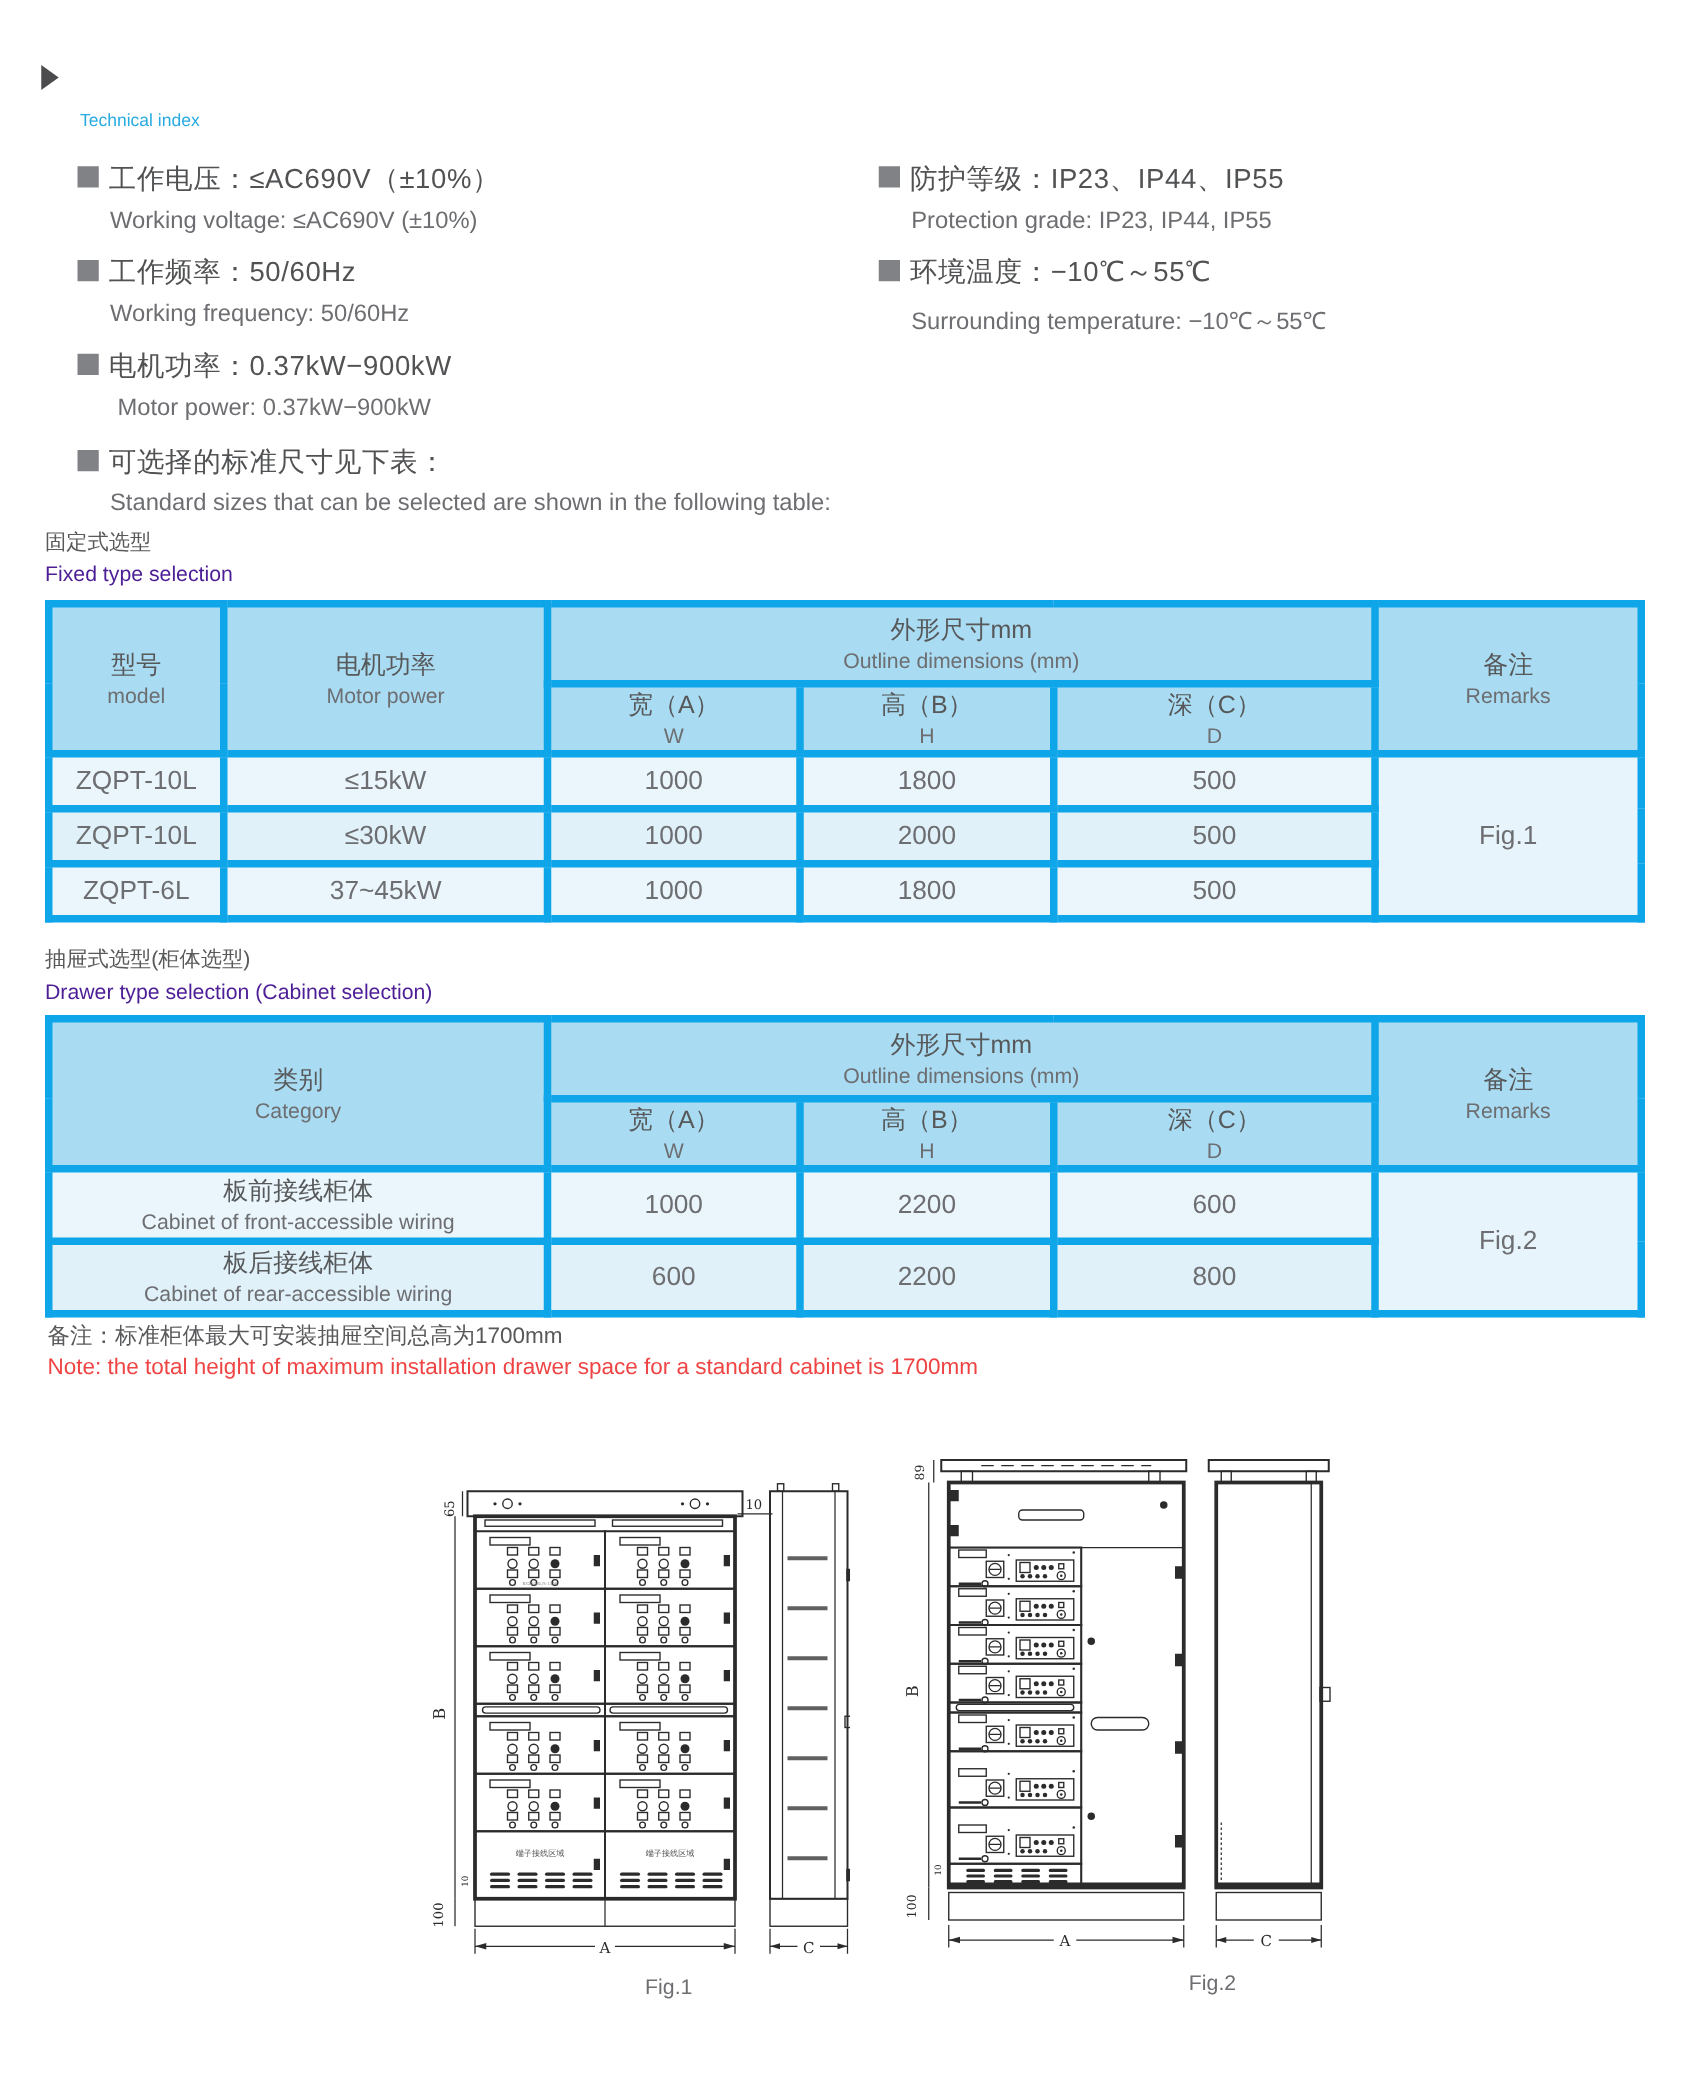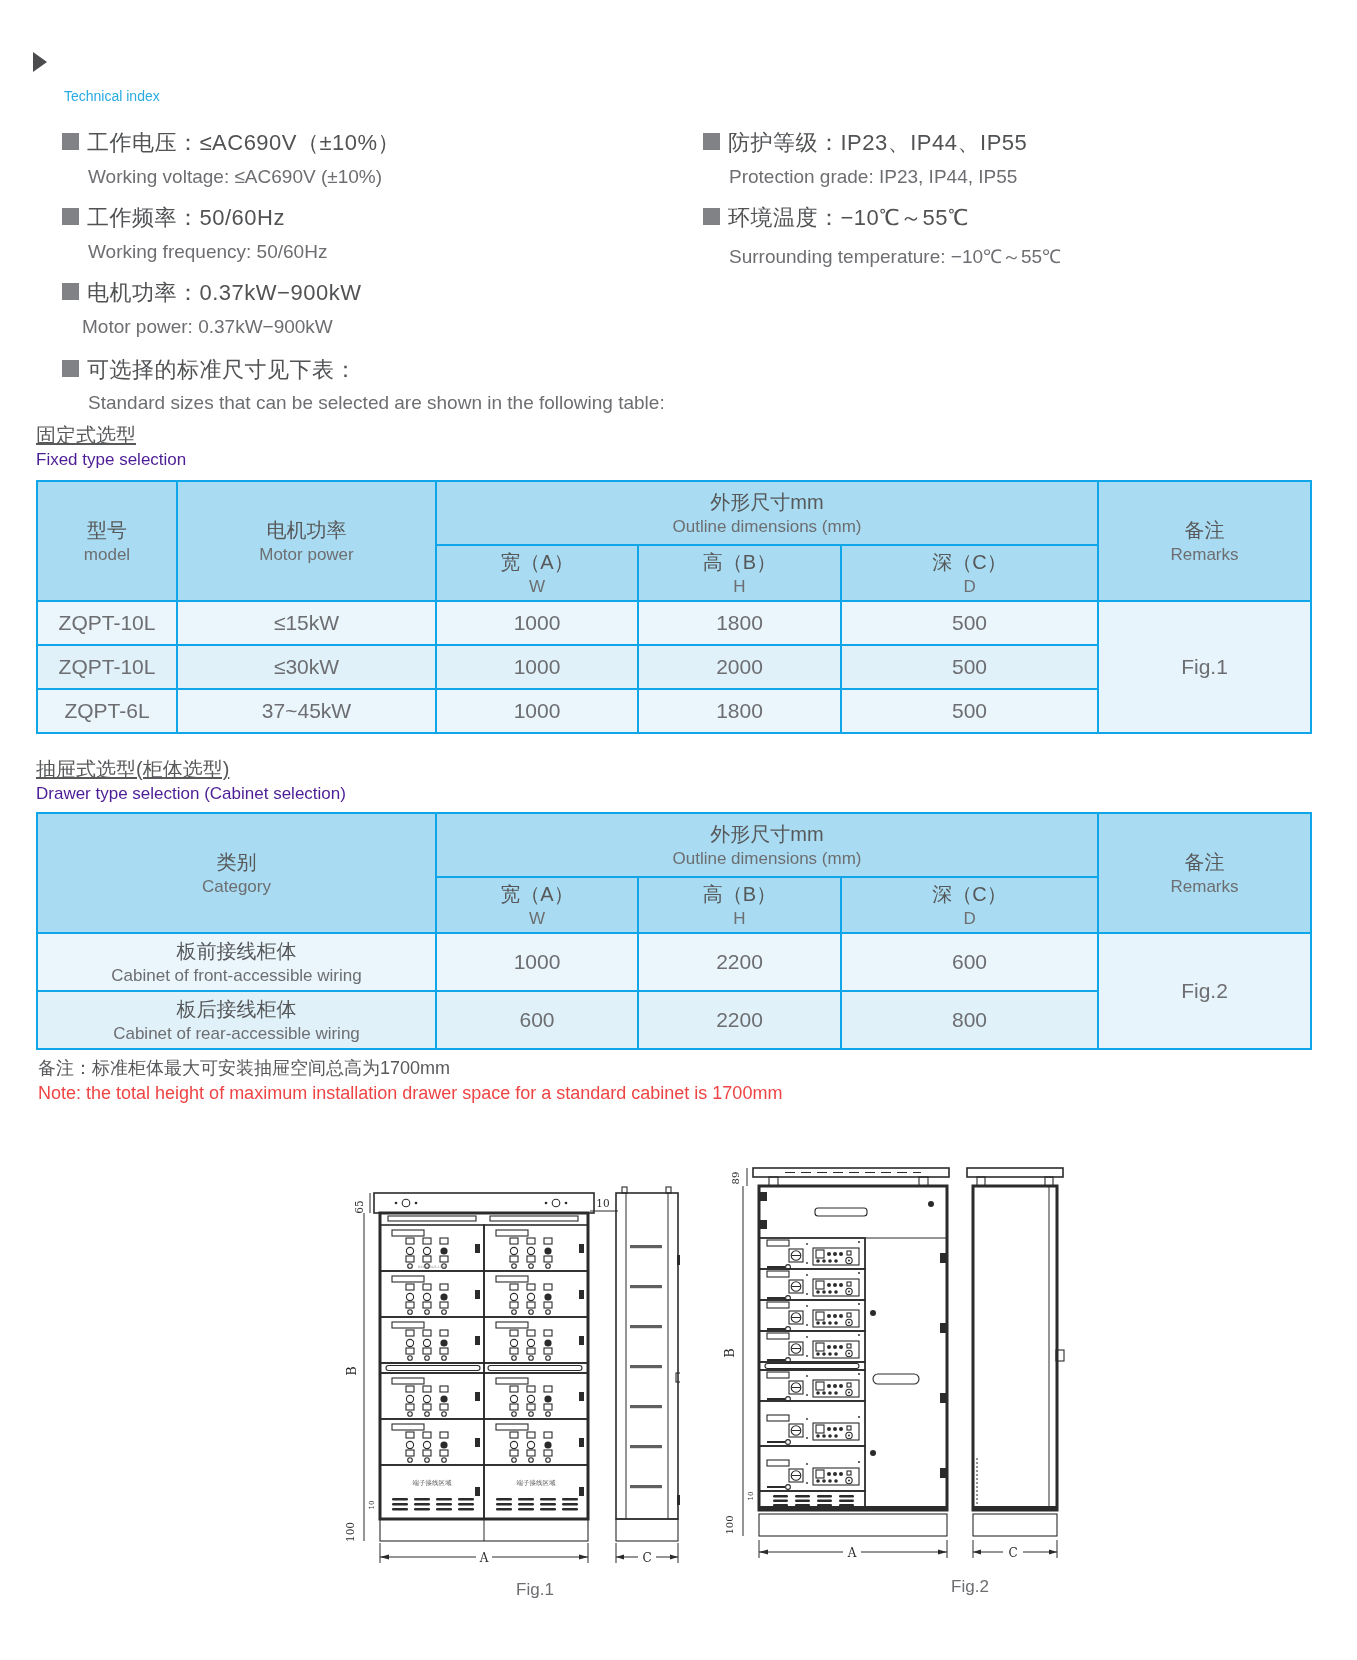--- a/index.html
+++ b/index.html
@@ -8,25 +8,25 @@
   
   .title-arrow{position:absolute;left:33px;top:52px;width:0;height:0;
     border-left:14px solid #4c4c4e;border-top:10px solid transparent;border-bottom:10px solid transparent;}
   .page-title{position:absolute;left:62px;top:38px;font-size:40px;color:#29abe2;letter-spacing:3px;}
   .page-subtitle{position:absolute;left:64px;top:88px;font-size:14px;color:#29abe2;}
   
   .bullet{position:absolute;width:17px;height:17px;background:#808285;}
   .spec-cn{position:absolute;font-size:22px;color:#515254;letter-spacing:0.5px;white-space:nowrap;}
   .spec-en{position:absolute;font-size:19px;color:#6d6e71;white-space:nowrap;}
   
-  .sec-cn{position:absolute;font-size:20px;color:#58595b;text-decoration:underline;white-space:nowrap;}
+  .sec-cn{position:absolute;font-size:17px;color:#58595b;white-space:nowrap;}
   .sec-en{position:absolute;font-size:17px;color:#4c1d95;white-space:nowrap;}
   
   .dtable{position:absolute;border-collapse:collapse;table-layout:fixed;}
-  .dtable td{border:2px solid #0ea5e9;text-align:center;vertical-align:middle;
+  .dtable td{border:6px solid #0ea5e9;text-align:center;vertical-align:middle;
              font-size:21px;color:#6d6e71;padding:0;}
   .dtable td.hd{background:#a9dcf2;}
   .cn{display:block;font-size:20px;color:#57585a;line-height:1.35;}
   .en{display:block;font-size:17px;color:#6d6e71;line-height:1.25;}
   tr.r0 td{background:#eaf6fc;}
   tr.r1 td{background:#e0f1f9;}
   .dtable td.rem{background:#e7f4fb;}
   
   .note-cn{position:absolute;font-size:18px;color:#58595b;white-space:nowrap;}
   .note-en{position:absolute;font-size:18px;color:#ef4444;white-space:nowrap;}
@@ -50,21 +50,21 @@
   <div class="bullet" style="left:62px;top:133px"></div>
   <div class="spec-cn" style="left:87px;top:128px">工作电压：≤AC690V（±10%）</div>
   <div class="spec-en" style="left:88px;top:166px">Working voltage: ≤AC690V (±10%)</div>
 
   <div class="bullet" style="left:62px;top:208px"></div>
   <div class="spec-cn" style="left:87px;top:203px">工作频率：50/60Hz</div>
   <div class="spec-en" style="left:88px;top:241px">Working frequency: 50/60Hz</div>
 
   <div class="bullet" style="left:62px;top:283px"></div>
   <div class="spec-cn" style="left:87px;top:278px">电机功率：0.37kW−900kW</div>
-  <div class="spec-en" style="left:82px;top:316px">Motor power: 0.37kW−900kW</div>
+  <div class="spec-en" style="left:94px;top:316px">Motor power: 0.37kW−900kW</div>
 
   <div class="bullet" style="left:62px;top:360px"></div>
   <div class="spec-cn" style="left:87px;top:355px">可选择的标准尺寸见下表：</div>
   <div class="spec-en" style="left:88px;top:392px">Standard sizes that can be selected are shown in the following table:</div>
 
   <div class="bullet" style="left:703px;top:133px"></div>
   <div class="spec-cn" style="left:728px;top:128px">防护等级：IP23、IP44、IP55</div>
   <div class="spec-en" style="left:729px;top:166px">Protection grade: IP23, IP44, IP55</div>
 
   <div class="bullet" style="left:703px;top:208px"></div>

